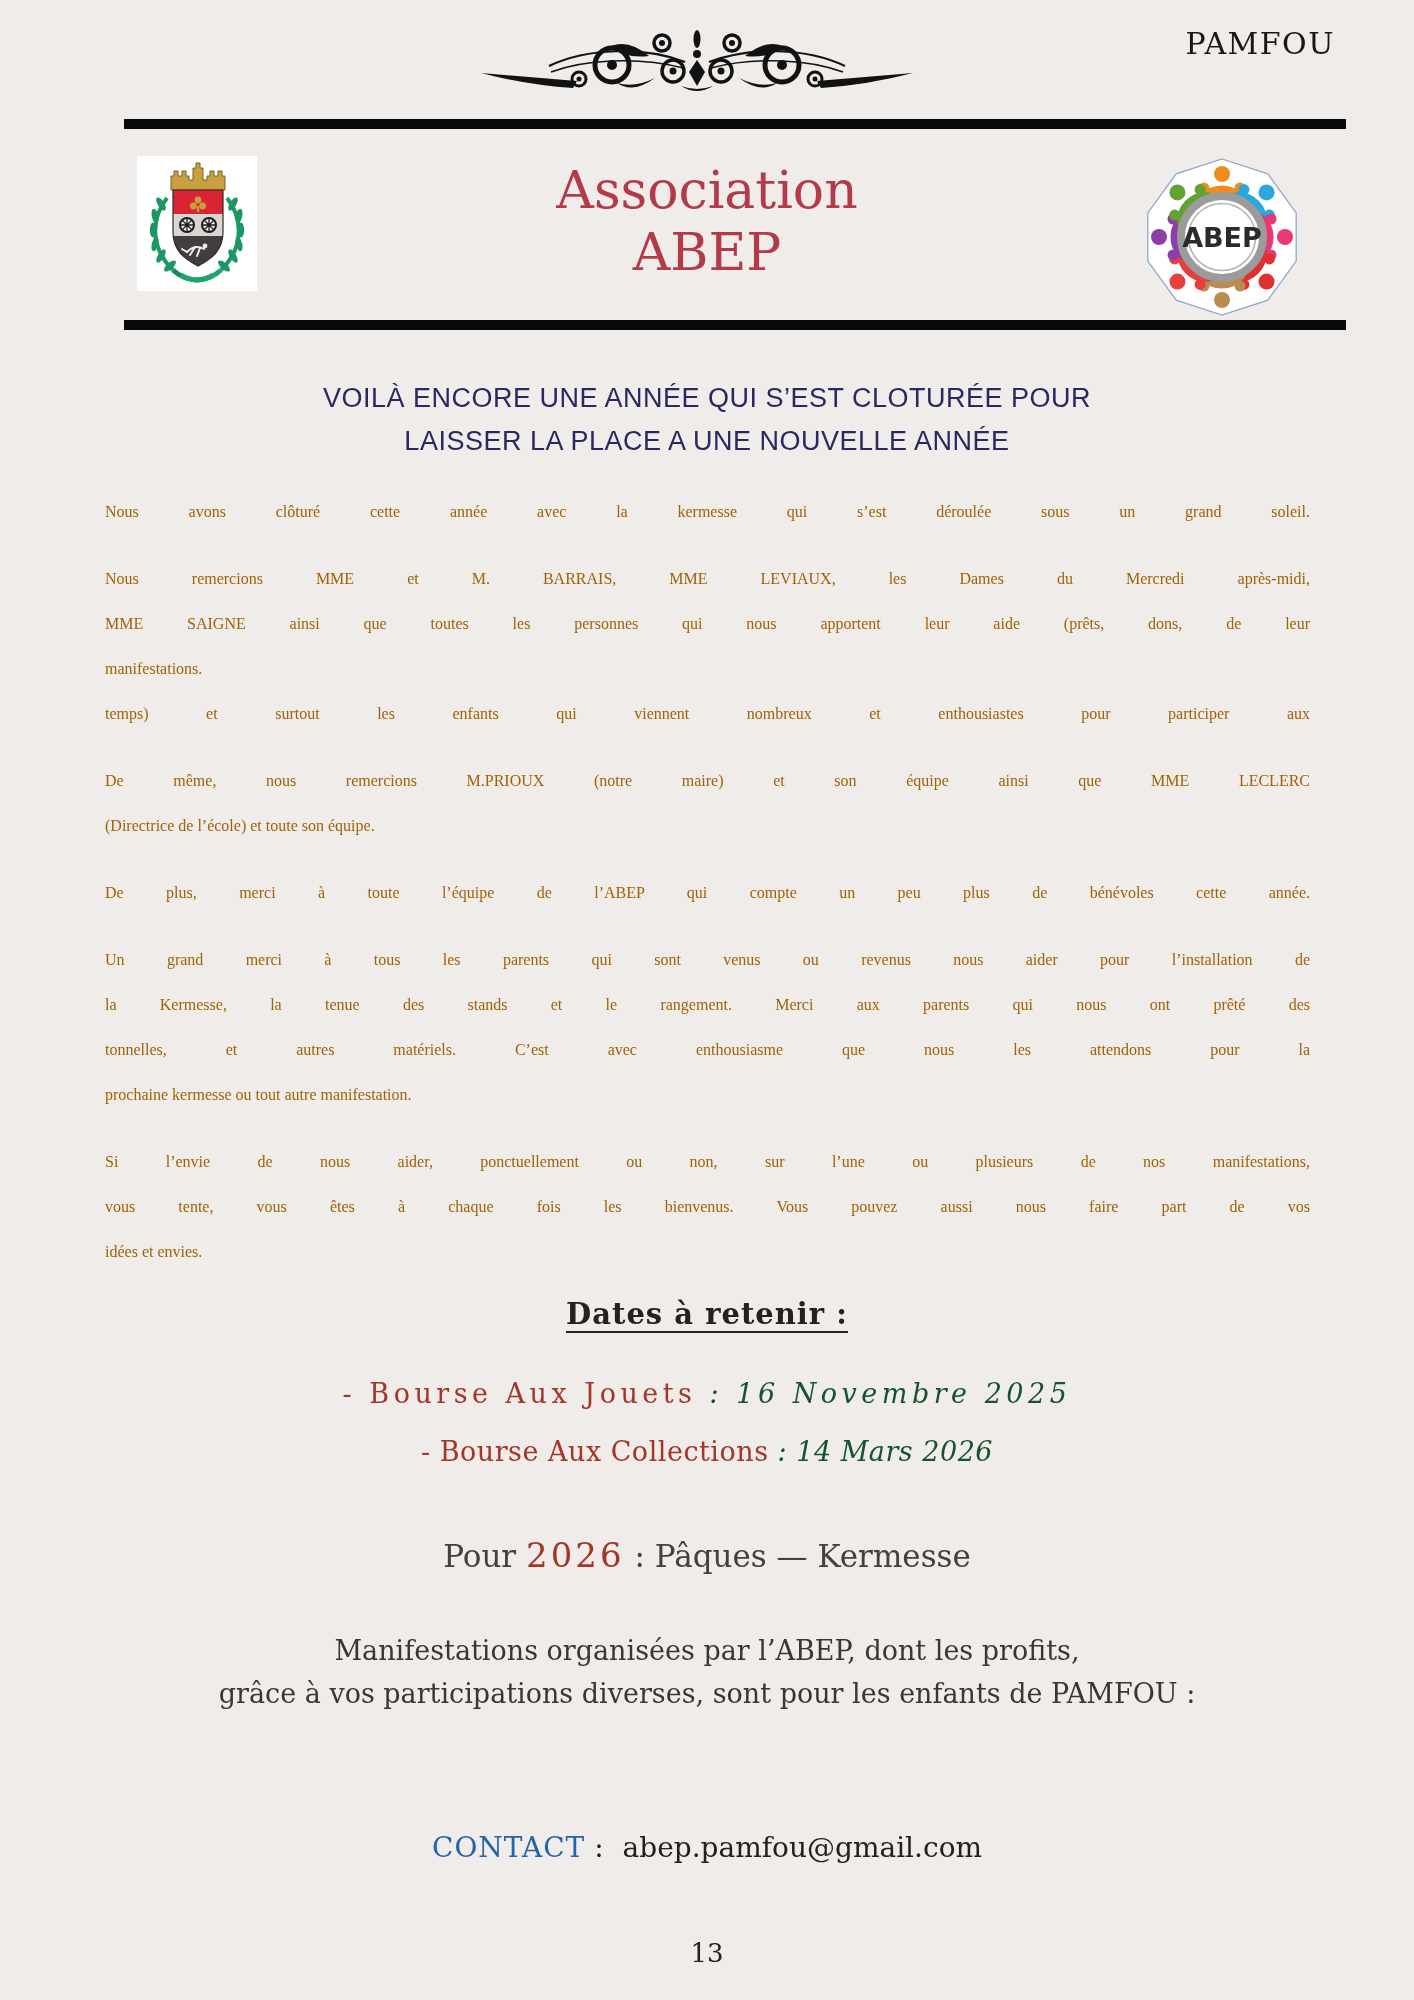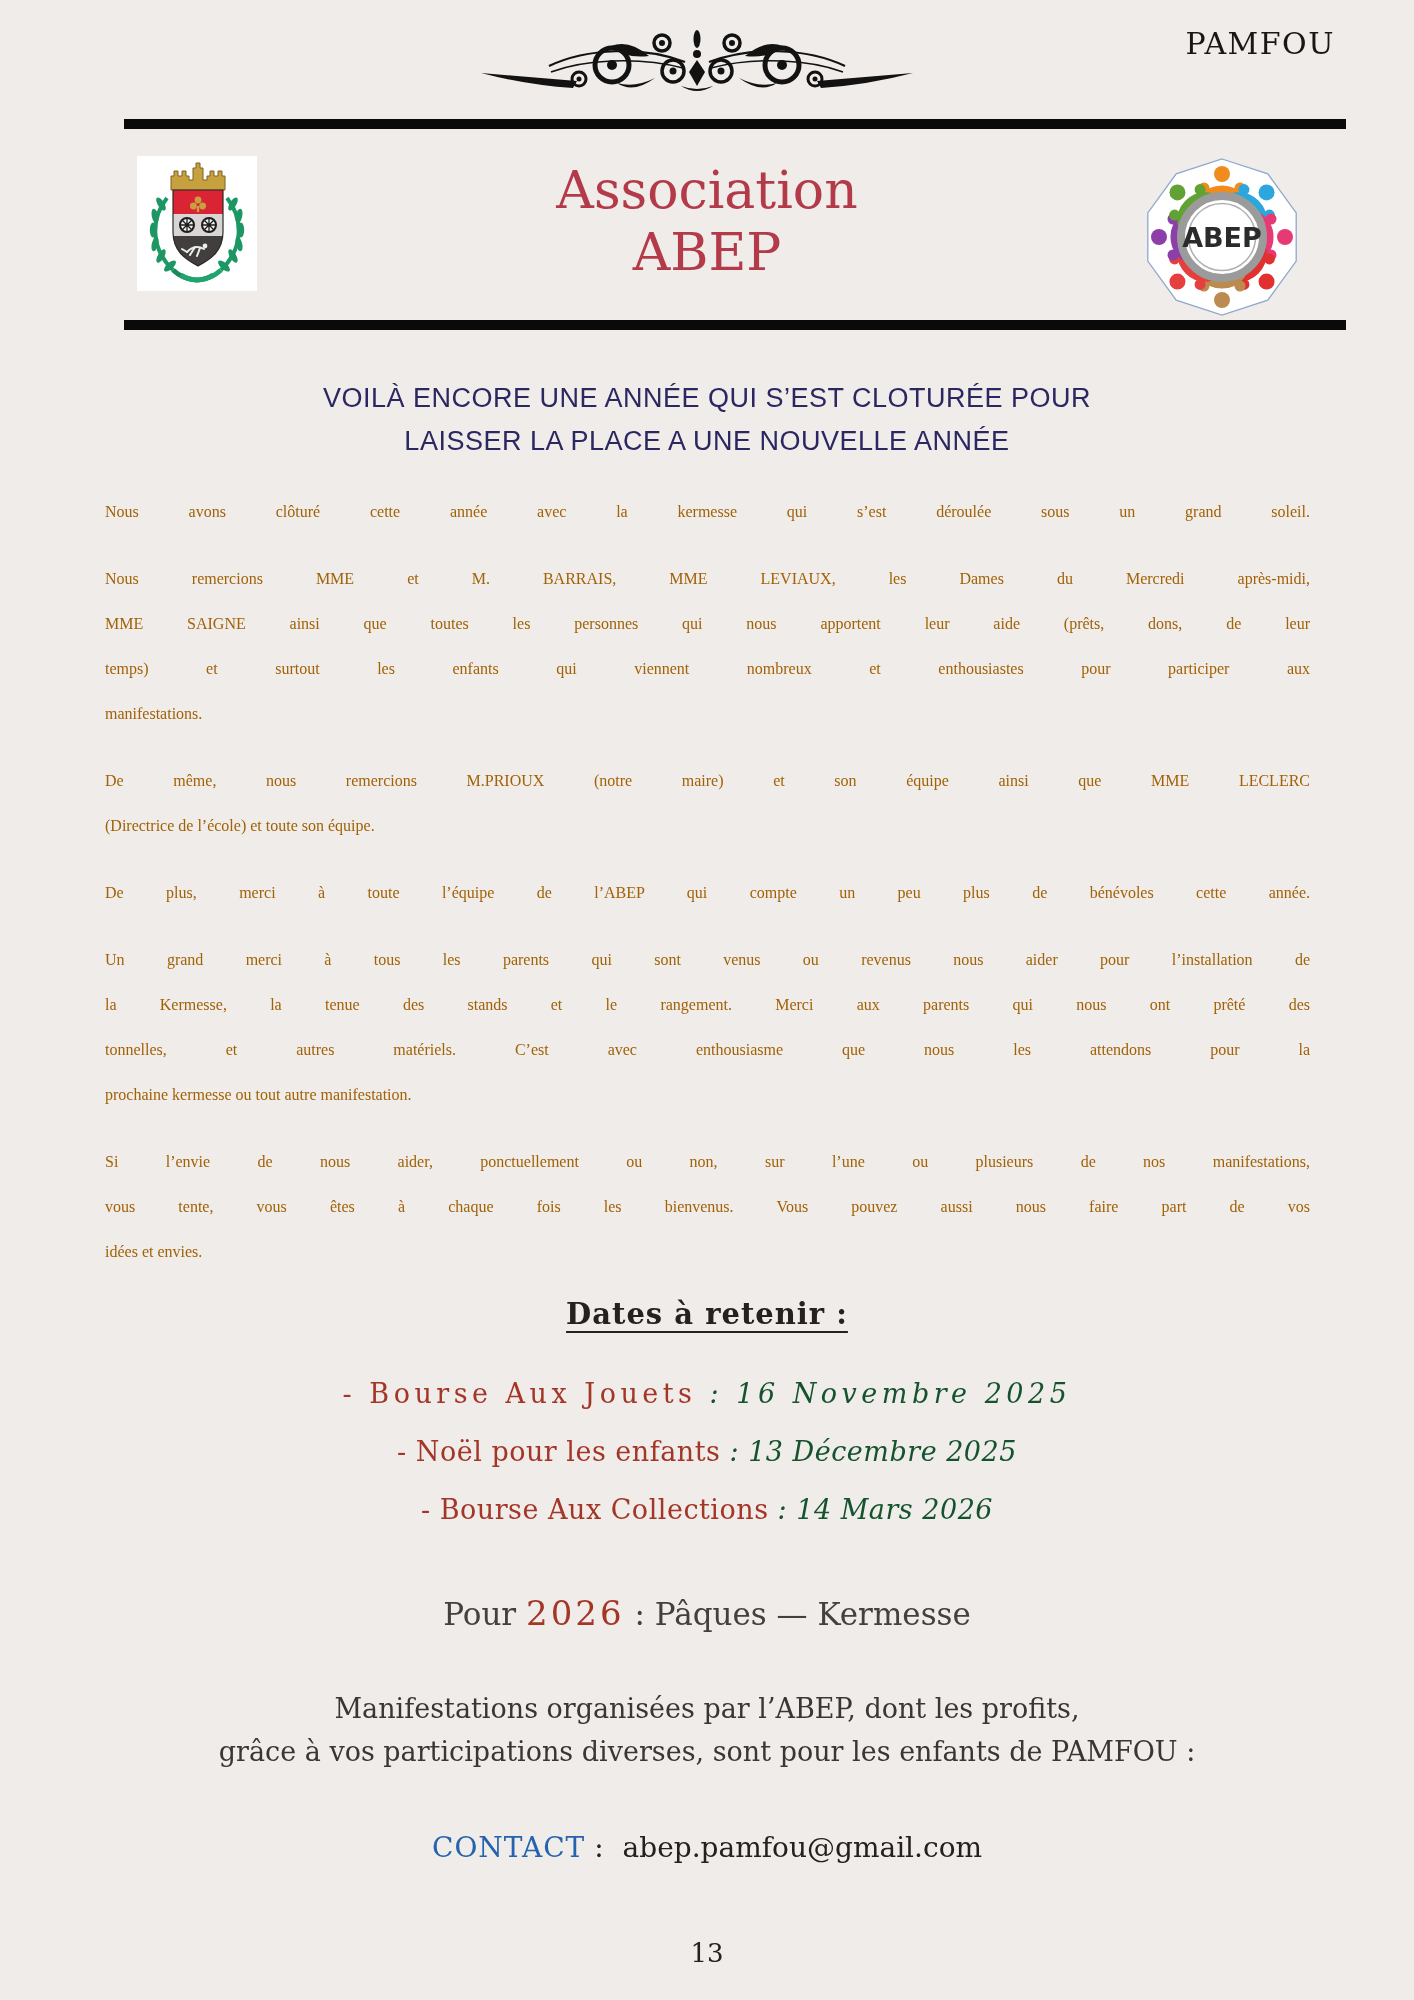--- a/index.html
+++ b/index.html
@@ -231,22 +231,22 @@
     <div>LAISSER LA PLACE A UNE NOUVELLE ANNÉE</div>
   </div>
 
   <div class="body-wrap">
     <div class="para">
       <div class="bl">Nous avons clôturé cette année avec la kermesse qui s’est déroulée sous un grand soleil.</div>
     </div>
     <div class="para">
       <div class="bl">Nous remercions MME et M. BARRAIS, MME LEVIAUX, les Dames du Mercredi après-midi,</div>
       <div class="bl">MME SAIGNE ainsi que toutes les personnes qui nous apportent leur aide (prêts, dons, de leur</div>
+      <div class="bl end">manifestations.</div>
       <div class="bl">temps) et surtout les enfants qui viennent nombreux et enthousiastes pour participer aux</div>
-      <div class="bl end">manifestations.</div>
     </div>
     <div class="para">
       <div class="bl">De même, nous remercions M.PRIOUX (notre maire) et son équipe ainsi que MME LECLERC</div>
       <div class="bl end">(Directrice de l’école) et toute son équipe.</div>
     </div>
     <div class="para">
       <div class="bl">De plus, merci à toute l’équipe de l’ABEP qui compte un peu plus de bénévoles cette année.</div>
     </div>
     <div class="para">
       <div class="bl">Un grand merci à tous les parents qui sont venus ou revenus nous aider pour l’installation de</div>
@@ -260,23 +260,20 @@
       <div class="bl end">idées et envies.</div>
     </div>
   </div>
 
   <div class="dates-heading">Dates à retenir :</div>
   <div class="date-items">
     <div class="date-item spread">
       <span class="event-name">- Bourse Aux Jouets</span><span class="event-date"> : 16 Novembre 2025</span>
     </div>
     <div class="date-item tight">
-      <span class="event-name">- Noël pour les enfants</span><span class="event-date"> : 13 Décembre 2025</span>
-    </div>
-    <div class="date-item tight">
       <span class="event-name">- Bourse Aux Collections</span><span class="event-date"> : 14 Mars 2026</span>
     </div>
   </div>
 
   <div class="pour-line">
     <span>Pour </span><span class="pour-year">2026</span><span> : Pâques — Kermesse</span>
   </div>
 
   <div class="footer-note">
     <div>Manifestations organisées par l’ABEP, dont les profits,</div>

